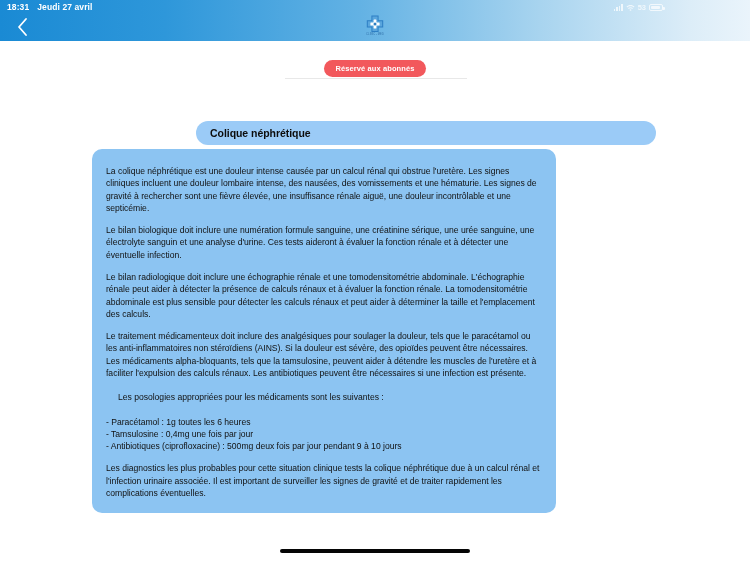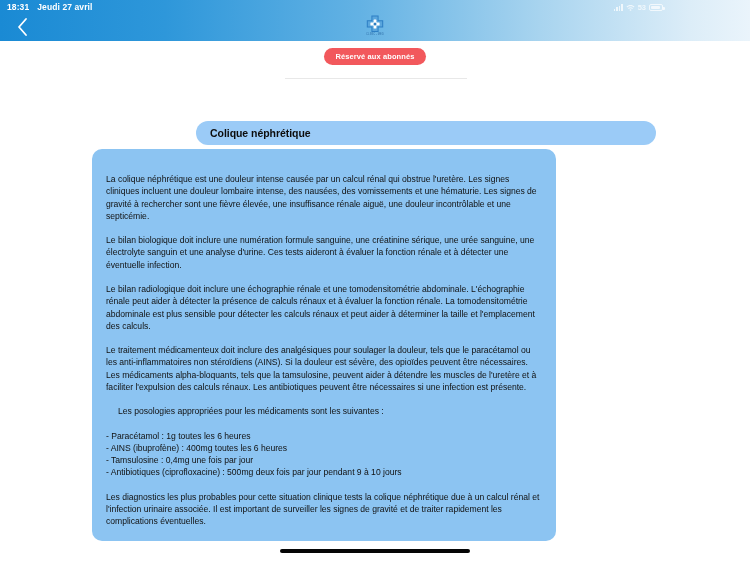--- a/index.html
+++ b/index.html
@@ -156,20 +156,21 @@
   .badge {
     background: #f2585c;
     color: #ffffff;
     font-size: 7.5px;
     font-weight: bold;
     padding: 4px 11px;
     border-radius: 9px;
     letter-spacing: 0.1px;
     white-space: nowrap;
     cursor: pointer;
+    margin-top: 12px;
   }
 
   .divider {
     position: absolute;
     top: 78px;
     left: 285px;
     width: 182px;
     height: 1px;
     background: #e8e8e8;
   }
@@ -199,21 +200,21 @@
     box-sizing: border-box;
     background: #8cc4f2;
     border-radius: 10px;
     padding: 12px 14px 14px 14px;
     color: #111111;
     font-size: 8.6px;
     line-height: 1.43;
     letter-spacing: -0.02px;
   }
   .content-bubble p {
-    margin: 12px 0 10px 0;
+    margin: 4px 0 10px 0;
   }
   .content-bubble p:last-child {
     margin-bottom: 0;
   }
   .posology .intro { margin: 12px; }
   .posology .dose-line { margin: 0; }
 
   
   .home-indicator {
     position: absolute;
@@ -288,21 +289,20 @@
   </div>
 
   <div class="content-bubble">
     <p>La colique néphrétique est une douleur intense causée par un calcul rénal qui obstrue l'uretère. Les signes cliniques incluent une douleur lombaire intense, des nausées, des vomissements et une hématurie. Les signes de gravité à rechercher sont une fièvre élevée, une insuffisance rénale aiguë, une douleur incontrôlable et une septicémie.</p>
     <p>Le bilan biologique doit inclure une numération formule sanguine, une créatinine sérique, une urée sanguine, une électrolyte sanguin et une analyse d'urine. Ces tests aideront à évaluer la fonction rénale et à détecter une éventuelle infection.</p>
     <p>Le bilan radiologique doit inclure une échographie rénale et une tomodensitométrie abdominale. L'échographie rénale peut aider à détecter la présence de calculs rénaux et à évaluer la fonction rénale. La tomodensitométrie abdominale est plus sensible pour détecter les calculs rénaux et peut aider à déterminer la taille et l'emplacement des calculs.</p>
     <p>Le traitement médicamenteux doit inclure des analgésiques pour soulager la douleur, tels que le paracétamol ou les anti-inflammatoires non stéroïdiens (AINS). Si la douleur est sévère, des opioïdes peuvent être nécessaires. Les médicaments alpha-bloquants, tels que la tamsulosine, peuvent aider à détendre les muscles de l'uretère et à faciliter l'expulsion des calculs rénaux. Les antibiotiques peuvent être nécessaires si une infection est présente.</p>
     <div class="posology" style="margin-bottom:10px;">
       <p class="intro">Les posologies appropriées pour les médicaments sont les suivantes :</p>
       <p class="dose-line">- Paracétamol : 1g toutes les 6 heures</p>
-      <p class="dose-line">- AINS (ibuprofène) : 400mg toutes les 6 heures</p>
       <p class="dose-line">- Tamsulosine : 0,4mg une fois par jour</p>
       <p class="dose-line">- Antibiotiques (ciprofloxacine) : 500mg deux fois par jour pendant 9 à 10 jours</p>
     </div>
     <p>Les diagnostics les plus probables pour cette situation clinique tests la colique néphrétique due à un calcul rénal et l'infection urinaire associée. Il est important de surveiller les signes de gravité et de traiter rapidement les complications éventuelles.</p>
   </div>
 
   <div class="home-indicator"></div>
 
 </div>
 

